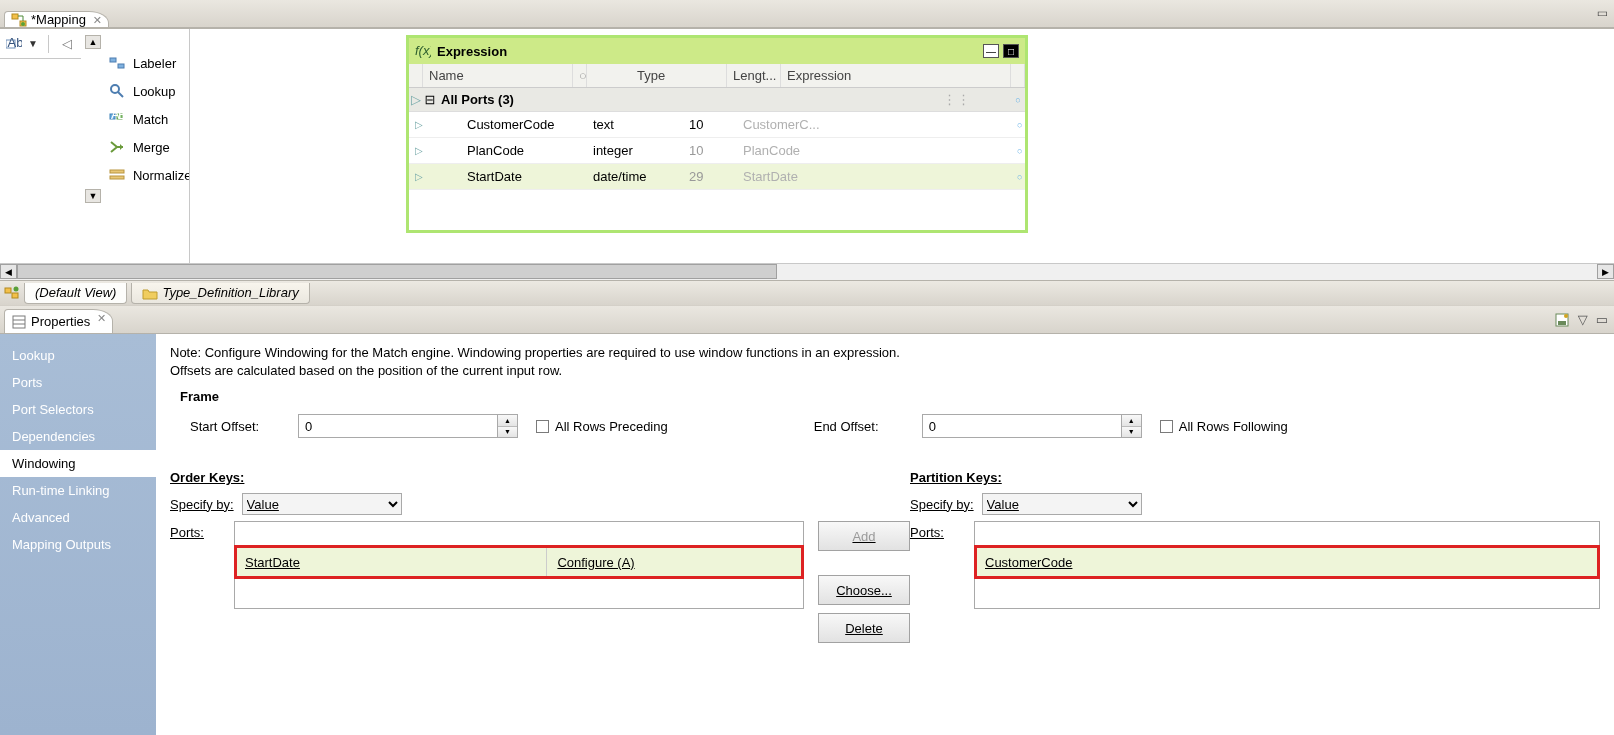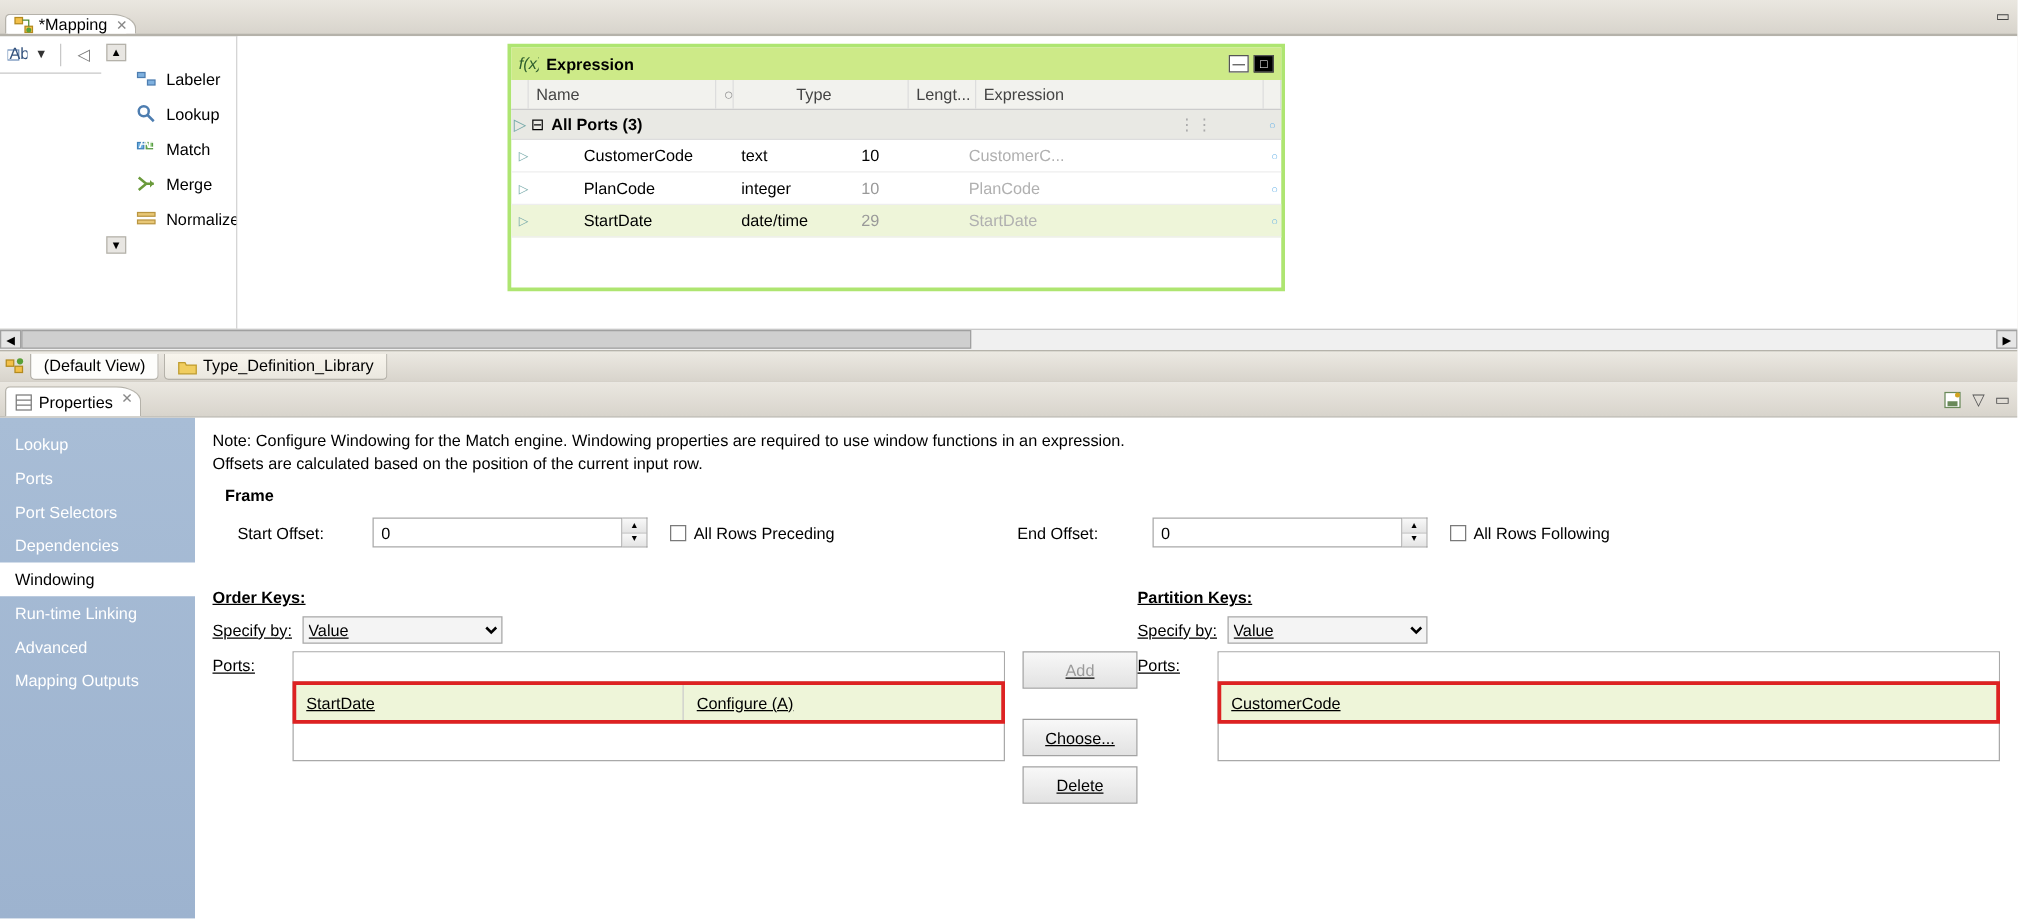--- a/index.html
+++ b/index.html
@@ -43,30 +43,30 @@
 .allports-row .grip { margin-left:auto; margin-right:40px; color:#aaa; letter-spacing:1px; }
 .port-row { display:flex; align-items:center; height:26px; border-bottom:1px solid #eee; }
 .port-row.sel { background:#eef5d9; }
 .port-row > div { padding:0 6px; }
 .port-row .hcell{ width:14px; text-align:center; color:#7aa; font-size:10px;}
 .port-row .tree { width:14px; }
 .port-row .name{ width:150px; padding-left:30px; }
 .port-row .type{ width:96px; }
 .port-row .len { width:54px; color:#999; }
 .port-row .len.dark{ color:#000;}
-.port-row .expr{ flex:1; color:#b0b0b0;margin-left:32px;}
+.port-row .expr{ flex:1; color:#b0b0b0;}
 .port-row .io  { width:14px; color:#6bb4e8; font-size:9px; text-align:center;}
 
 .editor-hscroll { height:17px; background:#f0f0f0; border-top:1px solid #c8c8c8; position:relative; }
 .editor-hscroll .thumb { position:absolute; left:17px; top:0; height:15px; width:760px; background:#cfcfcf; border:1px solid #a0a0a0; }
 .editor-hscroll .arrow-l,.editor-hscroll .arrow-r{position:absolute;top:0;width:17px;height:15px;background:#e6e6e6;border:1px solid #a0a0a0;display:flex;align-items:center;justify-content:center;font-size:9px;}
 .editor-hscroll .arrow-l{left:0;} .editor-hscroll .arrow-r{right:0;}
 
 .editor-footer-tabs { height:25px; background:linear-gradient(#ece9e2,#d8d4cc); display:flex; align-items:center; padding:0 4px; gap:4px; border-top:1px solid #b5b2aa;}
-.footer-tab { background:#fdfdfb; border:1px solid #b5b2aa; border-top:none; border-bottom-left-radius:4px; border-bottom-right-radius:4px; padding:2px 10px; display:flex; align-items:center; gap:4px; height:21px;}
+.footer-tab { background:#fdfdfb; border:1px solid #b5b2aa; border-top:none; border-bottom-left-radius:4px; border-bottom-right-radius:4px; padding:2px 10px; display:flex; align-items:center; gap:4px; height:21px;font-style:italic;}
 .footer-tab.secondary { background:linear-gradient(#f8f5ed,#eae7df);}
 
 
 .props-area { flex:1; display:flex; flex-direction:column; }
 .props-tabstrip { height:28px; background:linear-gradient(#eae7e0,#d8d4cc); border-bottom:1px solid #b5b2aa; display:flex; align-items:flex-end; padding-left:4px; position:relative;}
 .props-tab { background:#fff; border:1px solid #b5b2aa; border-bottom:none; border-top-left-radius:4px; border-top-right-radius:20px 12px; padding:4px 22px 4px 6px; display:flex; align-items:center; gap:4px; height:24px; position:relative;text-align:right;}
 .props-tab .close{ position:absolute; right:6px; top:2px; font-size:11px; color:#888;}
 .props-tools { position:absolute; right:6px; top:6px; display:flex; gap:8px; color:#555; font-size:12px;}
 .props-body { flex:1; display:flex; overflow:hidden; }
 .props-side { width:156px; background:linear-gradient(180deg,#a8bdd6,#9db3cf); color:#fff; padding:8px 0; }

